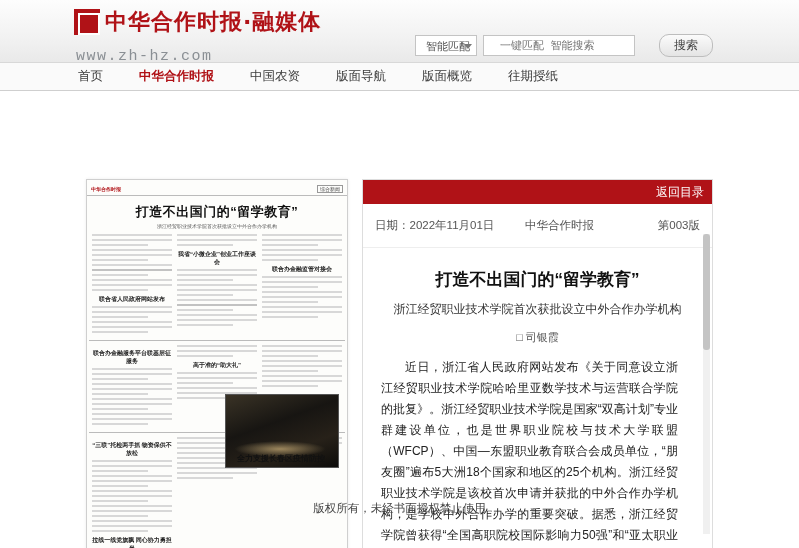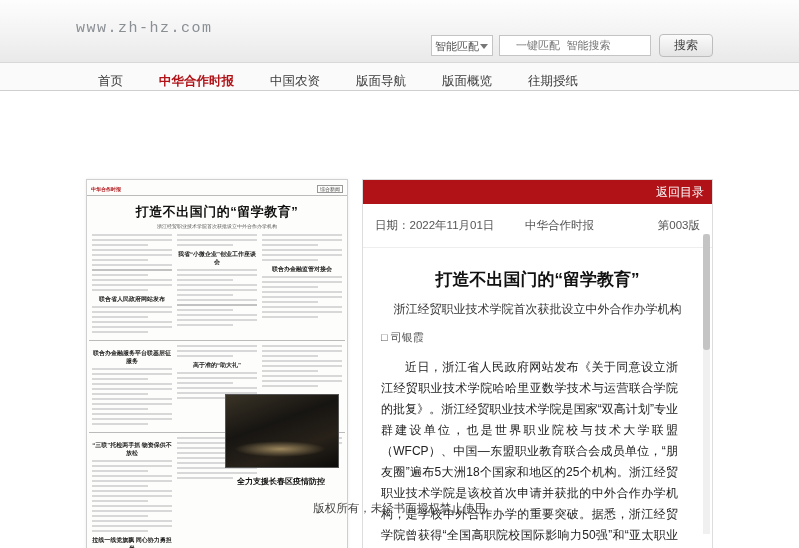--- a/index.html
+++ b/index.html
@@ -77,21 +77,21 @@
     display: flex;
     align-items: center;
   }
   .select-box {
     width: 62px;
     height: 21px;
     border: 1px solid #c4c4c4;
     background: #fff;
     font-size: 11px;
     color: #555;
-    padding-left: 3px;
+    padding-left: 10px;
     line-height: 21px;
     position: relative;
     box-sizing: border-box;
     margin-right: 6px;
   }
   .select-box .caret {
     position: absolute;
     right: 4px;
     top: 8px;
     width: 0; height: 0;
@@ -107,37 +107,37 @@
     font-size: 11px;
     color: #9a9a9a;
     padding-left: 16px;
     box-sizing: border-box;
     outline: none;
     font-family: Liberation Mono, monospace;
   }
   .search-btn {
     width: 54px;
     height: 23px;
-    margin-left: 8px;
+    margin-left: 24px;
     background: linear-gradient(to bottom, #fbfbfb, #e4e4e4);
     border: 1px solid #bdbdbd;
-    border-radius: 4px;
+    border-radius: 10px;
     font-size: 12px;
     color: #444;
     cursor: pointer;
     font-family: "Liberation Sans", sans-serif;
   }
   
   .nav {
     height: 28px;
     background: #fafafa;
     border-bottom: 1px solid #cfcfcf;
     display: flex;
-    align-items: flex-end;
-    padding-left: 98px;
+    align-items: center;
+    padding-left: 78px;
     box-sizing: border-box;
   }
   .nav-item {
     font-size: 12.5px;
     color: #3a3a3a;
     margin-right: 36px;
     cursor: pointer;
     position: relative;
     white-space: nowrap;
   }
@@ -252,21 +252,21 @@
   .paper-photo::after {
     content: "";
     position: absolute;
     left: 8px; bottom: 10px;
     width: 92px; height: 16px;
     background: radial-gradient(ellipse at center, rgba(255,220,150,0.55), rgba(255,200,120,0) 70%);
   }
   .paper-banner {
     position: absolute;
     left: 138px;
-    top: 296px;
+    top: 273px;
     width: 112px;
     text-align: center;
     font-size: 8px;
     font-weight: bold;
     color: #111;
   }
   
   .article-wrap {
     position: absolute;
     left: 362px;
@@ -316,20 +316,21 @@
     color: #111;
     margin: 10px 0 10px 0;
   }
   .art-sub {
     text-align: center;
     font-size: 12px;
     color: #333;
     margin-bottom: 12px;
   }
   .art-author {
+    text-align: center;
     font-size: 11px;
     color: #555;
     margin-bottom: 12px;
   }
   .art-p {
     font-size: 12px;
     line-height: 21px;
     color: #222;
     text-indent: 24px;
     margin: 0 16px 6px 0;
@@ -366,20 +367,24 @@
   }
   .footer .cp { color: #333; }
 </style>
 </head>
 <body>
 
 <div class="page">
 
   <div class="header">
     <div class="logo-block">
+      <div class="logo-row">
+        <div class="logo-mark"></div>
+        <div class="logo-title">中华合作时报·融媒体</div>
+      </div>
       <div class="logo-sub">www.zh-hz.com</div>
     </div>
 
     <div class="search-area">
       <div class="select-box">
         <span>智能匹配</span>
         <span class="caret"></span>
       </div>
       <input class="search-input" type="text" placeholder="一键匹配 智能搜索" style="">
       <button class="search-btn">搜索</button>

